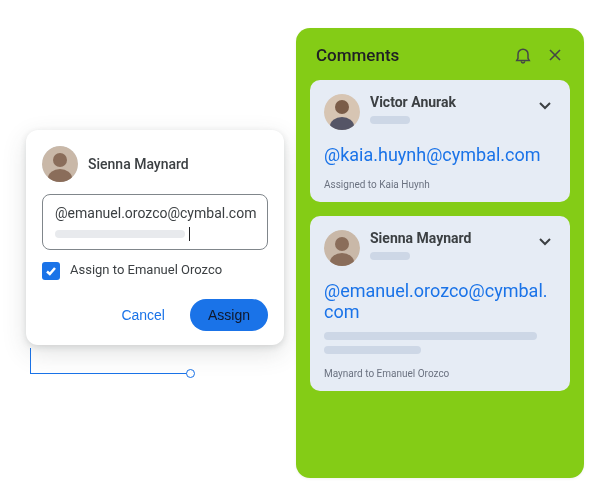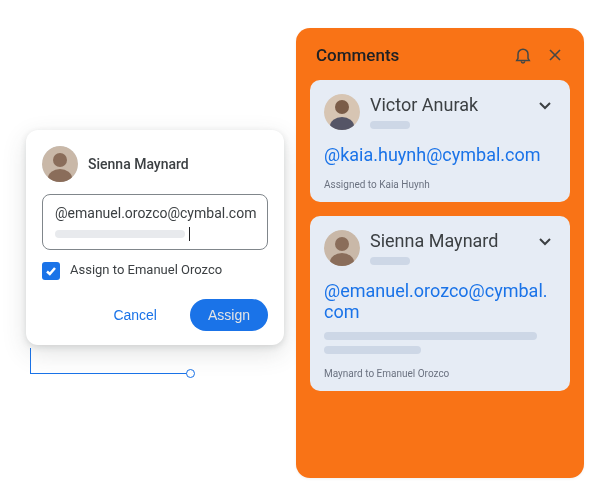--- a/index.html
+++ b/index.html
@@ -57,28 +57,28 @@
   .assign-chk-row { display: flex; gap: 10px; margin-bottom: 14px; }
   .checkbox {
     width: 18px; height: 18px; border-radius: 3px;
     background: #1a73e8;
     display: flex; align-items: center; justify-content: center;
     flex-shrink: 0;
   }
   .checkbox svg { stroke: #fff; stroke-width: 2.5; fill: none; width: 12px; height: 12px; }
   .chk-label { font-size: 13px; color: #3c4043; }
 
-  .btn-row { display: flex; justify-content: flex-end; gap: 15px; margin-top: 19px; }
+  .btn-row { display: flex; justify-content: flex-end; gap: 7px; margin-top: 19px; }
   .btn {
     font-size: 14px; font-weight: 500;
     padding: 8px 18px; border-radius: 20px;
     cursor: pointer; border: none;
   }
   .btn.text { background: transparent; color: #1a73e8; }
-  .btn.primary { background: #1a73e8; color: #e5e5e5; }
+  .btn.primary { background: #1a73e8; color: #0f172a; }
 
   
   .connector {
     position: absolute;
     left: 30px; top: 348px;
     width: 160px; height: 26px;
     border-left: 1.5px solid #1a73e8;
     border-bottom: 1.5px solid #1a73e8;
     z-index: 1;
   }
@@ -87,21 +87,21 @@
     width: 9px; height: 9px; border-radius: 50%;
     background: #fff; border: 1.5px solid #1a73e8;
   }
 
   
   .comments-panel {
     position: absolute;
     left: 296px; top: 28px;
     width: 288px;
     height: 450px;
-    background: #f97316;
+    background: #84cc16;
     border-radius: 14px;
     padding: 14px 14px;
     z-index: 3;
     box-shadow: 0 1px 3px rgba(0,0,0,.06);
   }
   .panel-header {
     display: flex; align-items: center;
     margin-bottom: 14px;
     padding: 2px 4px 0 6px;
   }
@@ -117,21 +117,21 @@
 
   .comment-card {
     background: #e6ecf5;
     border-radius: 10px;
     padding: 14px 14px 12px 14px;
     margin-bottom: 14px;
   }
   .cc-head { display: flex; align-items: flex-start; gap: 10px; }
   .cc-head .avatar { width: 36px; height: 36px; }
   .cc-head-main { flex: 1; }
-  .cc-name { font-size: 18px; font-weight: 400; color: #3c4043; margin-bottom: 6px; }
+  .cc-name { font-size: 14px; font-weight: 700; color: #3c4043; margin-bottom: 6px; }
   .cc-head-main .placeholder-line { background: #cdd7e6; }
   .chevron {
     width: 22px; height: 22px; color: #3c4043;
     display: flex; align-items: center; justify-content: center;
     cursor: pointer;
   }
   .chevron svg { width: 16px; height: 16px; fill: none; stroke: currentColor; stroke-width: 2; }
 
   .mention-link {
     display: block;

